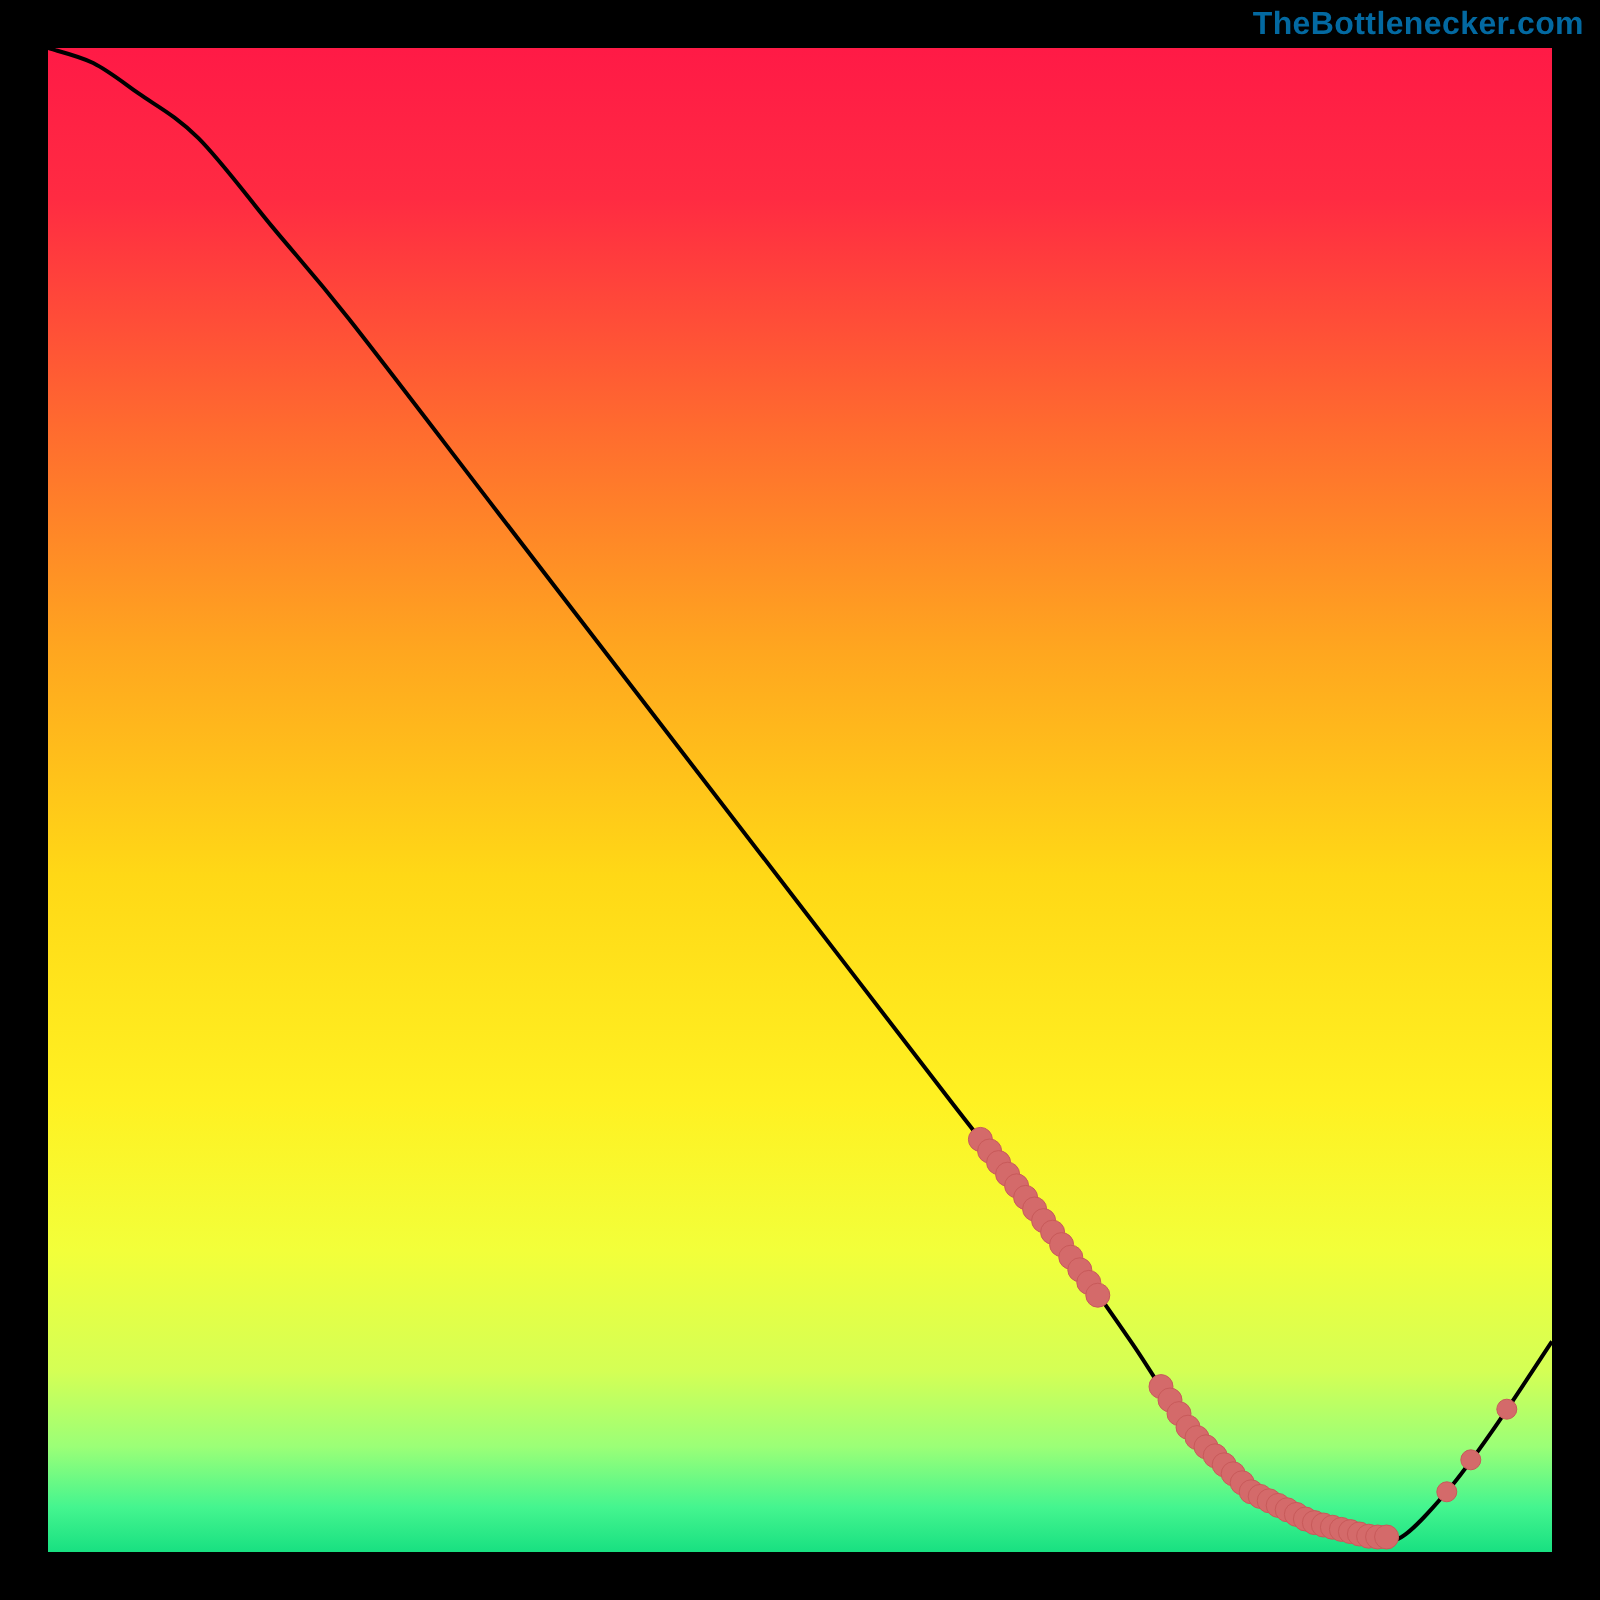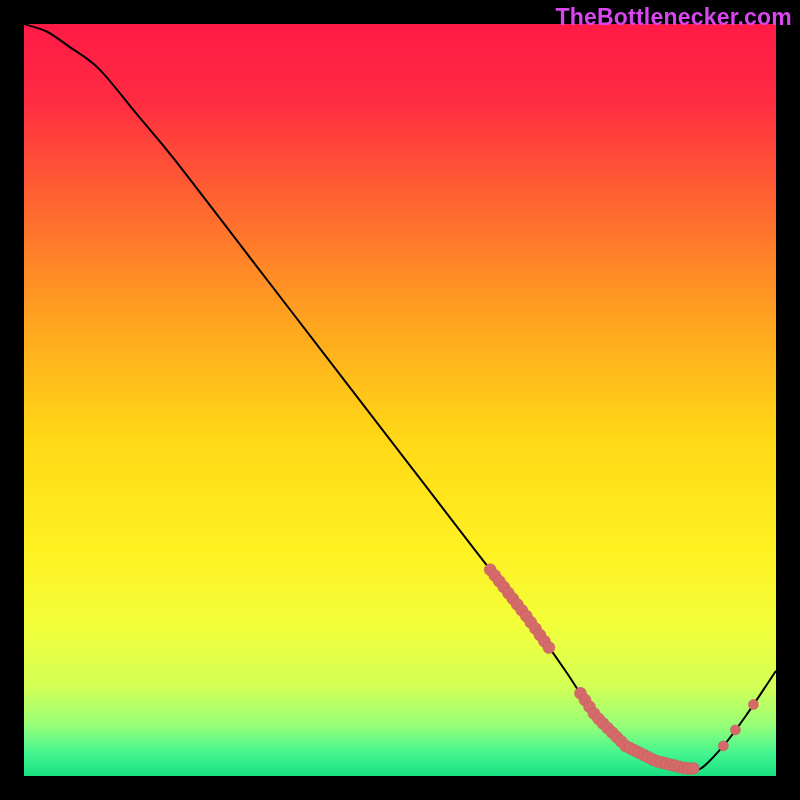--- a/index.html
+++ b/index.html
@@ -36,23 +36,23 @@
     top: 0;
     width: 100%;
     height: 100%;
     pointer-events: none;
   }
   .attribution {
     position: absolute;
     top: 4px;
     right: 8px;
     font-family: Arial, Helvetica, sans-serif;
-    font-size: 23px;
+    font-size: 16px;
     font-weight: 600;
-    color: #d946ef;
+    color: #0369a1;
     letter-spacing: 0.2px;
   }
 </style>
 </head>
 <body>
 
 <div class="frame">
   <div class="plot-area">
 
     <svg class="gradient" viewBox="0 0 752 752" preserveAspectRatio="none">

